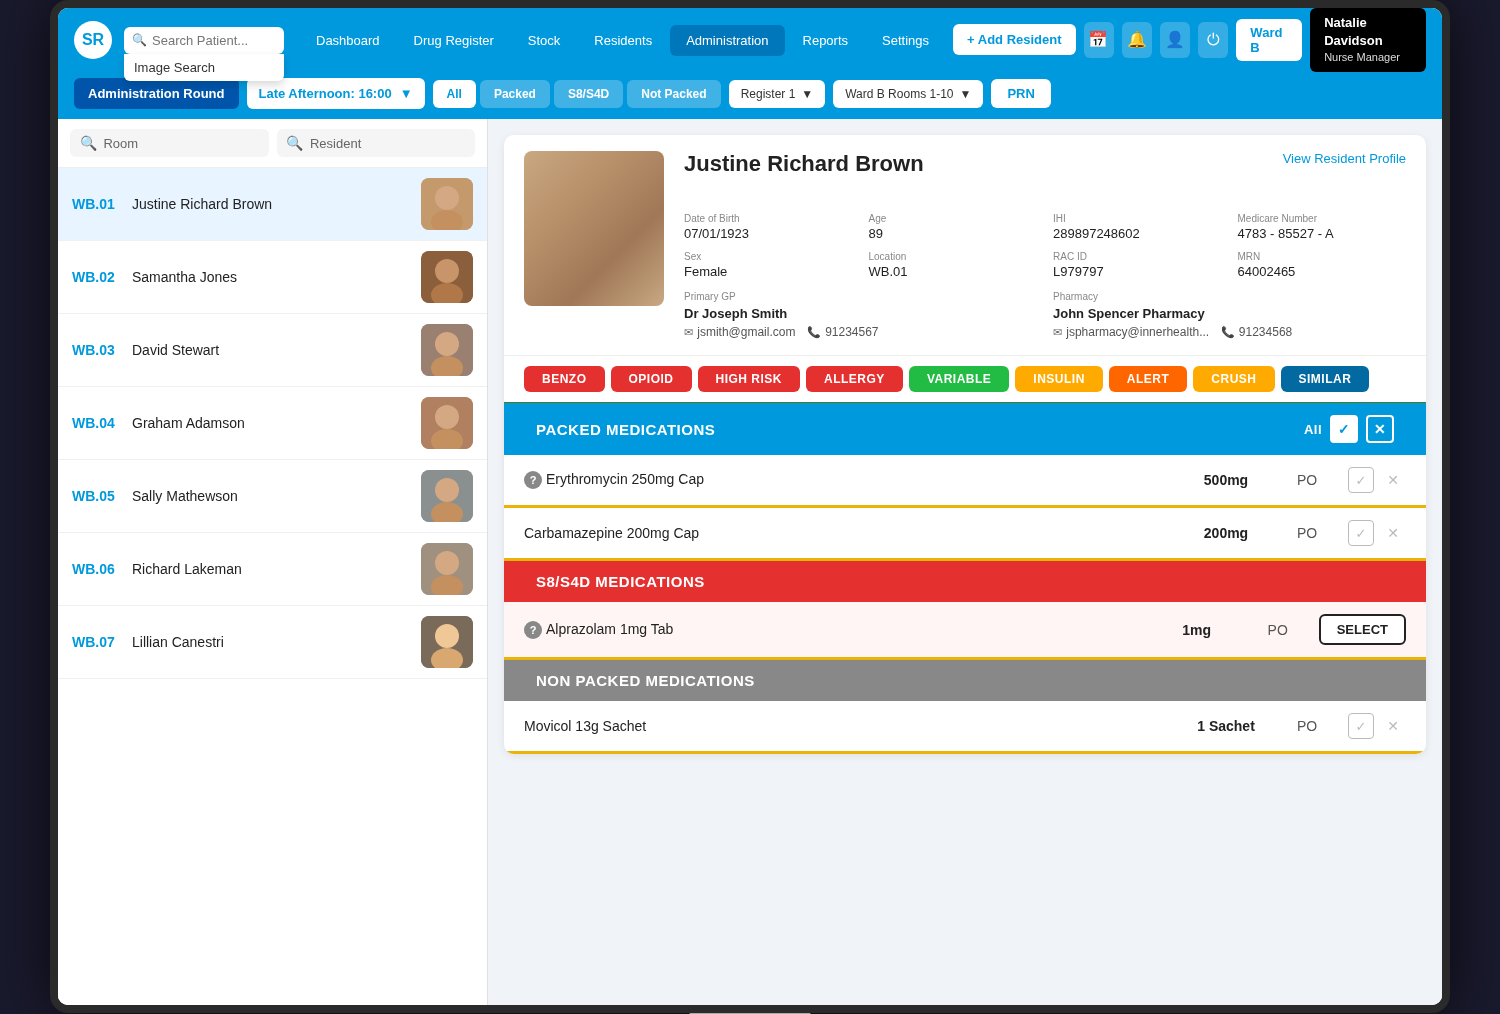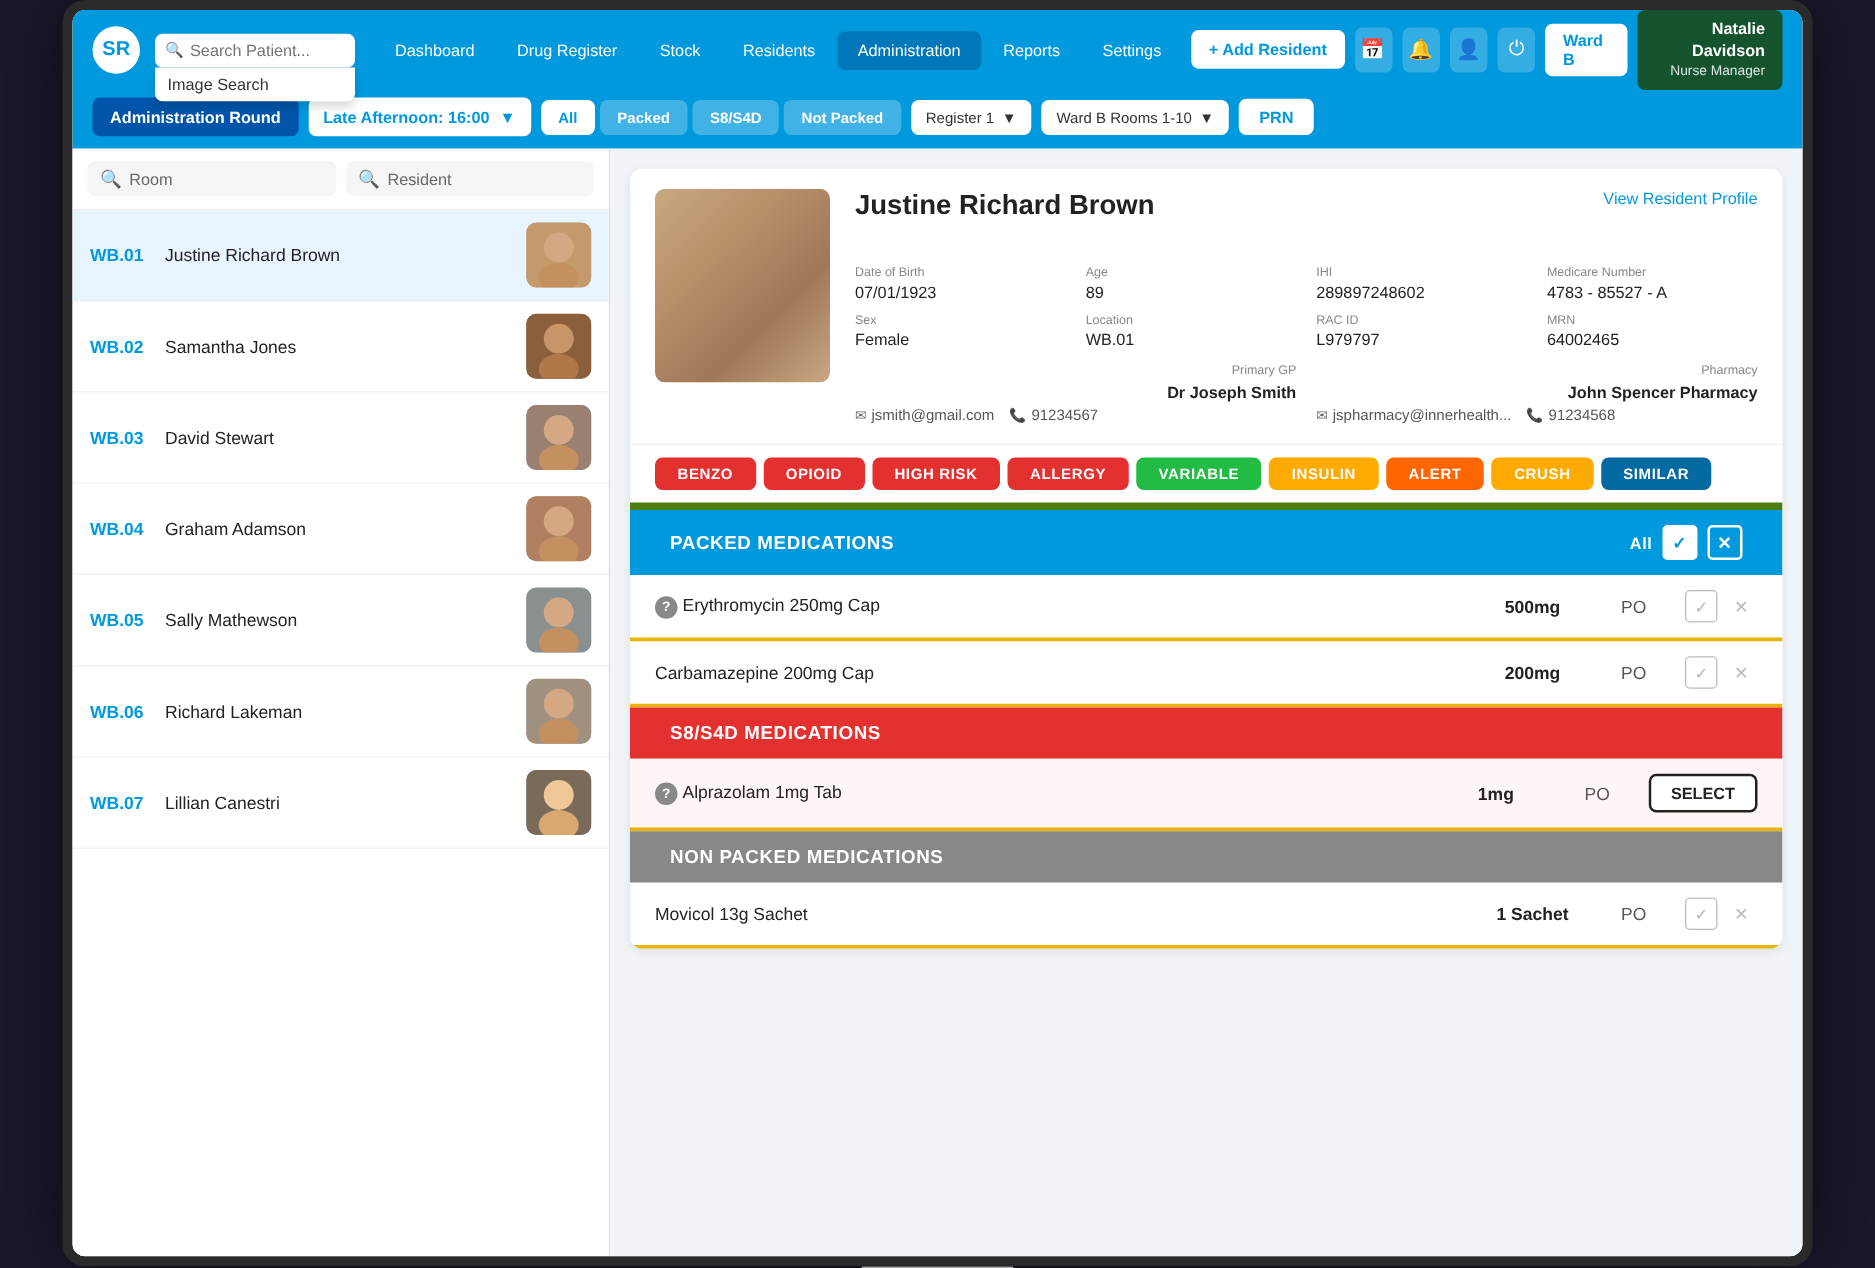--- a/index.html
+++ b/index.html
@@ -63,23 +63,23 @@
     .nav-icon-btn {
       background: rgba(255,255,255,0.2); border: none; border-radius: 6px;
       width: 36px; height: 36px; display: flex; align-items: center; justify-content: center;
       cursor: pointer; color: white; font-size: 16px;
     }
     .ward-badge {
       background: white; color: #0099dd; border-radius: 6px;
       padding: 6px 14px; font-size: 13px; font-weight: 700; cursor: pointer;
     }
     .user-badge {
-      background: #14532d; color: white; border-radius: 6px;
+      background: #000000; color: white; border-radius: 6px;
       padding: 6px 14px; font-size: 12px; cursor: pointer;
-      text-align: right; line-height: 1.4;
+      line-height: 1.4;
     }
     .user-badge .name { font-weight: 700; font-size: 13px; }
     .user-badge .role { font-size: 11px; opacity: 0.85; }
 
     
     .sub-nav {
       background: #0099dd;
       padding: 6px 16px 10px;
       display: flex; align-items: center; gap: 8px;
     }
@@ -166,29 +166,29 @@
     }
     .patient-photo-inner { width: 100%; height: 100%; background: linear-gradient(135deg, #d4a574, #c8956a, #b8845a); }
     .patient-info { flex: 1; }
     .patient-title-row { display: flex; justify-content: space-between; align-items: flex-start; margin-bottom: 12px; }
     .patient-full-name { font-size: 22px; font-weight: 700; color: #222; }
     .view-profile-link { color: #0099dd; font-size: 13px; font-weight: 400; cursor: pointer; }
     .info-grid { display: grid; grid-template-columns: 1fr 1fr 1fr 1fr; gap: 10px 16px; margin-bottom: 12px; margin-top: 36px; }
     .info-item label { font-size: 10px; color: #888; display: block; margin-bottom: 2px; }
     .info-item .value { font-size: 13px; color: #222; font-weight: 500; }
     .info-row { display: grid; grid-template-columns: 1fr 1fr; gap: 10px 16px; }
-    .gp-info, .pharmacy-info { font-size: 13px; text-align: right; }
+    .gp-info, .pharmacy-info { font-size: 13px; }
     .gp-info label, .pharmacy-info label { font-size: 10px; color: #888; display: block; margin-bottom: 4px; }
     .gp-name, .pharm-name { font-weight: 600; color: #222; margin-bottom: 4px; font-size: 13px; }
     .contact-row { display: flex; gap: 12px; flex-wrap: wrap; }
     .contact-item { display: flex; align-items: center; gap: 4px; font-size: 12px; color: #555; }
     .contact-icon { font-size: 11px; color: #666; }
 
     
-    .alert-badges { display: flex; gap: 6px; flex-wrap: wrap; padding: 10px 20px; border-bottom: 6px solid #4d7c0f; }
+    .alert-badges { display: flex; gap: 6px; flex-wrap: wrap; padding: 10px 20px; border-bottom: 1px solid #4d7c0f; }
     .badge {
       padding: 6px 18px; border-radius: 6px; font-size: 12px; font-weight: 700;
       text-transform: uppercase; letter-spacing: 0.5px;
     }
     .badge.red { background: #e53030; color: white; }
     .badge.green { background: #22bb44; color: white; }
     .badge.yellow { background: #ffaa00; color: white; }
     .badge.orange { background: #ff6600; color: white; }
     .badge.blue { background: #0369a1; color: white; }
 

